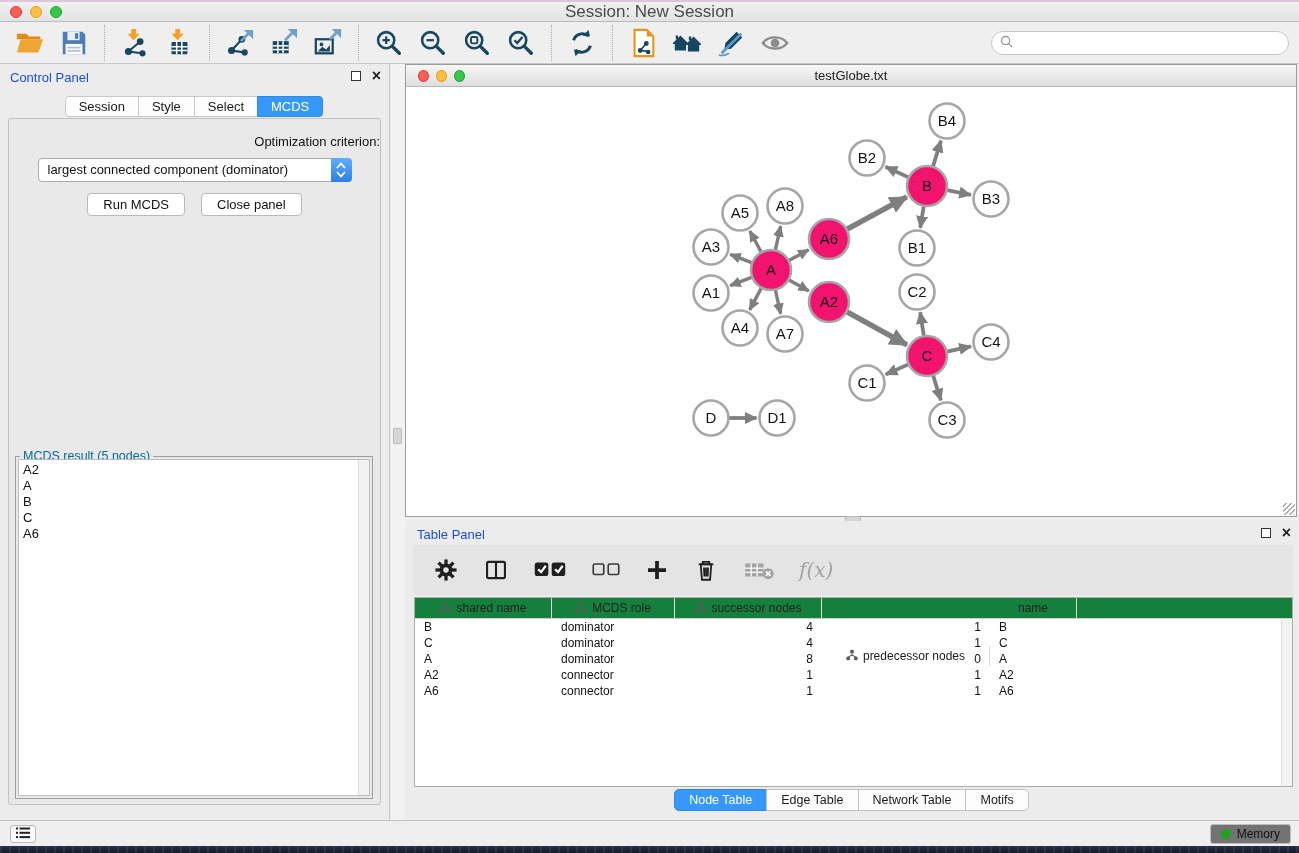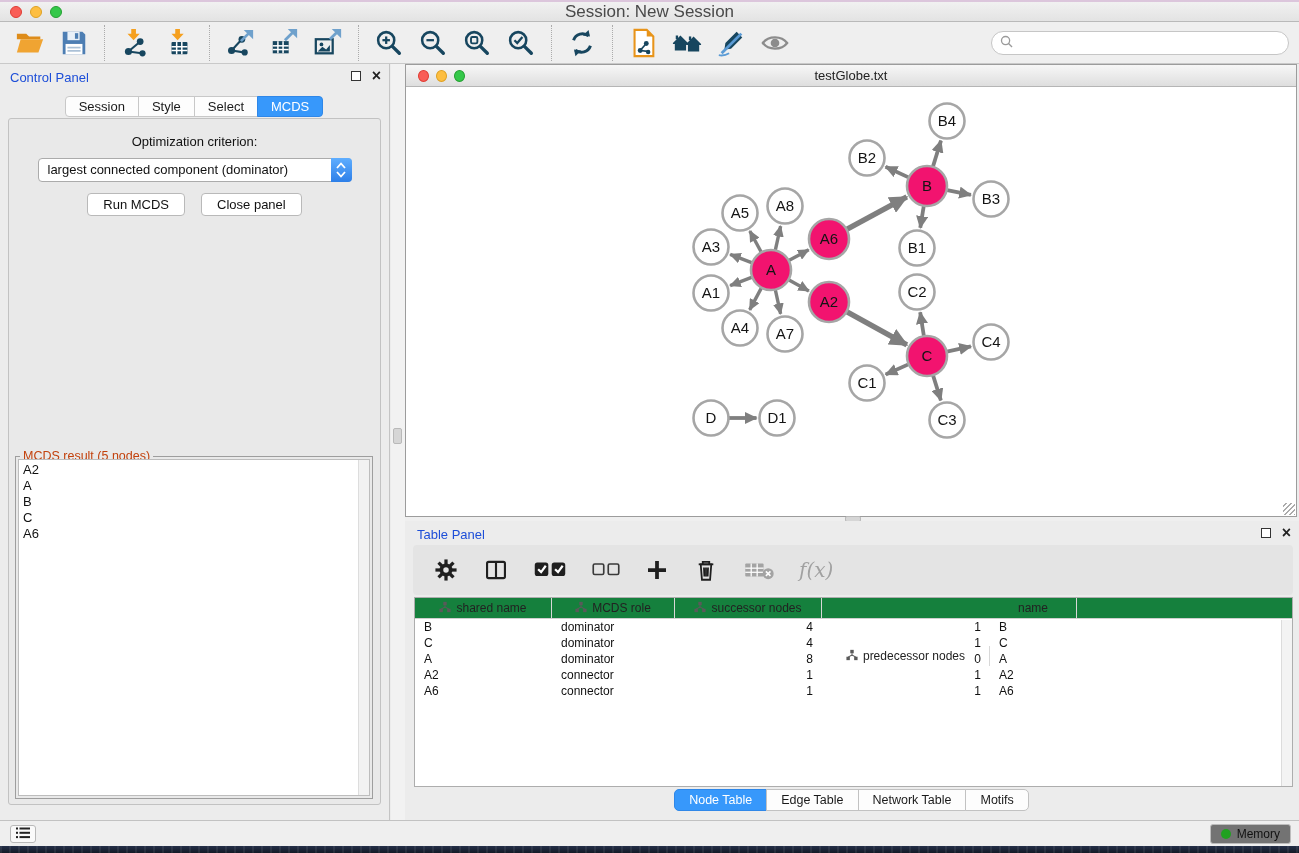--- a/index.html
+++ b/index.html
@@ -34,30 +34,30 @@
   .ph-float { position:absolute; right:28px; top:7px; width:10px; height:10px; border:1.6px solid #333; background:#fff; }
   .ph-close { position:absolute; right:8px; top:2px; font-size:16px; font-weight:900; color:#222; line-height:20px; }
   .cp-tabs { display:flex; justify-content:center; margin-top:6px; height:21px; }
   .tab { border:1px solid #C8C8C8; background:#FDFDFD; padding:0 13px; font-size:13px; line-height:19px;
     color:#1A1A1A; margin-left:-1px; }
   .tab:first-child { border-radius:4px 0 0 4px; }
   .tab:last-child { border-radius:0 4px 4px 0; }
   .tab.active { background:#3798FB; border-color:#2F87E8; color:#FFF; }
   .cp-content { position:absolute; left:8px; right:8px; top:54px; bottom:15px; background:#E9E9E9;
     border:1px solid #C2C2C2; border-radius:3px; }
-  .opt-label { text-align:center; margin-top:15px; font-size:13px; color:#111; }
+  .opt-label { text-align:right; margin-top:15px; font-size:13px; color:#111; }
   .dropdown { margin:9px auto 0; width:314px; height:24px; background:#FFF; border:1px solid #ABABAB;
     border-radius:4px; position:relative; font-size:13px; line-height:22px; padding-left:9px; color:#111; }
   .dd-spinner { position:absolute; right:-1px; top:-1px; width:21px; height:24px;
     background:linear-gradient(#5FAEFF,#2D7FE8); border-radius:0 4px 4px 0;
     display:flex; align-items:center; justify-content:center; }
   .btn-row { display:flex; justify-content:center; gap:16px; margin-top:11px; }
   .btn { background:#FFF; border:1px solid #B9B9B9; border-radius:4px; font-size:13px; padding:3px 15px; color:#111; }
   .result-group { position:absolute; left:6px; right:7px; top:337px; bottom:5px; border:1px solid #9E9E9E; }
-  .result-title { position:absolute; top:-8px; left:4px; background:#E9E9E9; padding:0 3px; font-size:12.5px; color:#c2410c; }
+  .result-title { position:absolute; top:-8px; left:4px; background:#E9E9E9; padding:0 3px; font-size:12.5px; color:#0369a1; }
   .result-list { position:absolute; left:2px; right:2px; top:2px; bottom:2px; background:#FFF;
     border:1px solid #BDBDBD; overflow:hidden; padding-top:2px; }
   .list-track { position:absolute; right:0; top:0; bottom:0; width:11px; background:#F2F2F2; border-left:1px solid #DDD; }
   .list-item { font-size:13px; line-height:16px; padding-left:4px; color:#111; }
 
   
   .v-gap { position:absolute; left:391px; top:64px; width:14px; bottom:33px; background:#F2F2F2; }
   .v-grip { position:absolute; left:2px; top:364px; width:9px; height:16px; background:#D6D6D6;
     border:1px solid #B9B9B9; border-radius:2px; }
   .h-gap { position:absolute; left:405px; right:0; top:517px; height:4px; background:#EFEFEF; }

